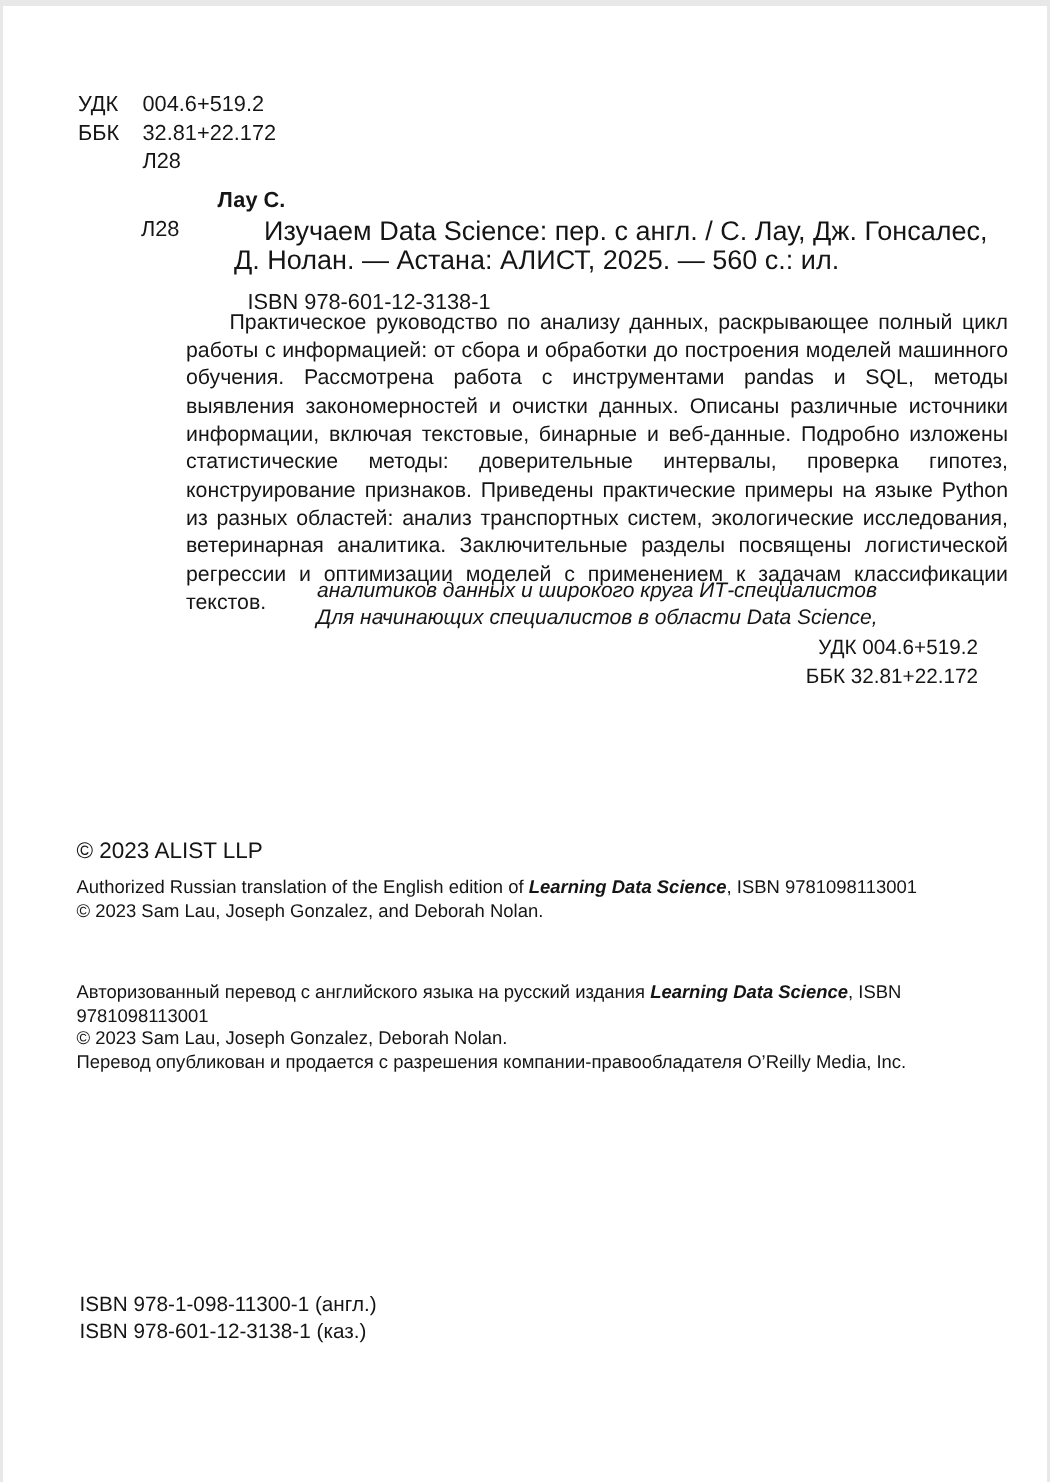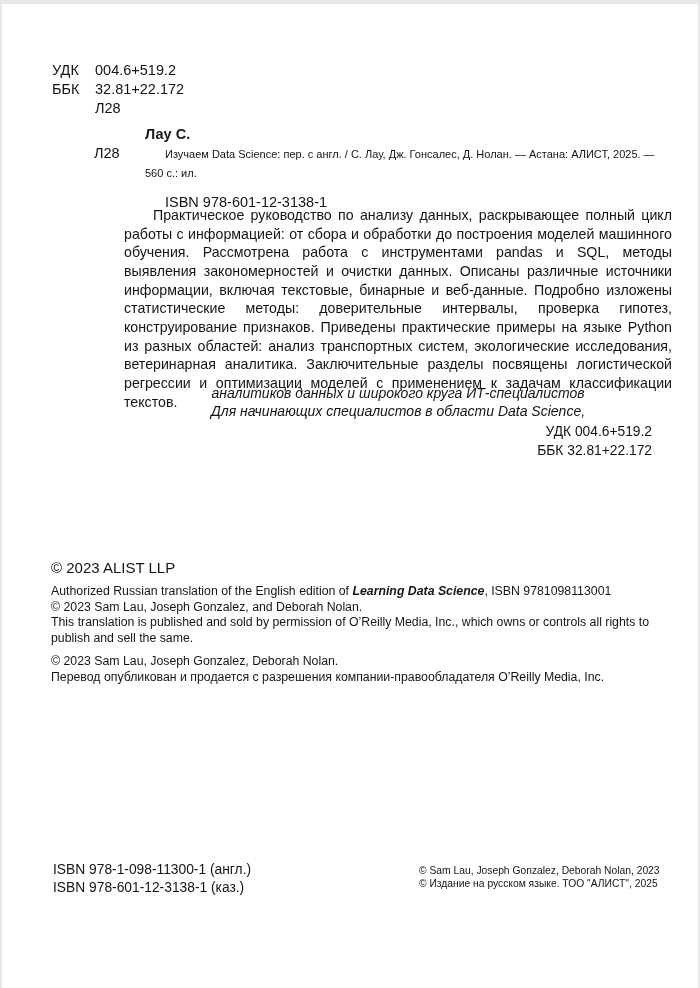--- a/index.html
+++ b/index.html
@@ -15,22 +15,22 @@
   }
   .abs { position: absolute; }
 
   
   .catalog { top: 57px; left: 50px; font-size: 14.5px; line-height: 18.8px; white-space: nowrap; }
   .catalog .lbl { display: inline-block; width: 43px; }
 
   
   .bib-author { top: 122px; left: 143px; font-weight: 700; font-size: 14.5px; }
   .bib-code   { top: 141px; left: 92px;  font-size: 14.5px; }
-  .bib-entry  { top: 141px; left: 143px; width: 519px; margin: 0;
-                font-size: 11px; line-height: 18.8px; text-indent: 20px; }
+  .bib-entry  { top: 141px; left: 154px; width: 519px; margin: 0;
+                font-size: 18px; line-height: 18.8px; text-indent: 20px; }
   .isbn-main  { top: 190px; left: 163px; font-size: 14.5px; }
 
   
   .annotation { top: 202px; left: 122px; width: 548px; margin: 0;
                 font-size: 14.2px; line-height: 18.65px;
                 text-align: justify; text-indent: 29px; }
 
   
   .audience { top: 380px; left: 122px; width: 548px; text-align: center;
               font-style: italic; font-size: 14px; line-height: 18.4px; }
@@ -77,31 +77,27 @@
   <div class="abs codes-right">
     <div>УДК 004.6+519.2</div>
     <div>ББК 32.81+22.172</div>
   </div>
 
   <div class="abs alist">© 2023 ALIST LLP</div>
 
   <div class="abs notice notice-en">
     <p><span>Authorized Russian translation of the English edition of </span><span class="booktitle">Learning Data Science</span><span>, ISBN 9781098113001</span></p>
     <p>© 2023 Sam Lau, Joseph Gonzalez, and Deborah Nolan.</p>
-    <p>This translation is published and sold by permission of O’Reilly Media, Inc., which owns or controls all rights to publish and sell the same.</p>
   </div>
 
   <div class="abs notice notice-ru">
+    <p><span>Авторизованный перевод с английского языка на русский издания </span><span class="booktitle">Learning Data Science</span><span>, ISBN 9781098113001</span></p>
     <p>© 2023 Sam Lau, Joseph Gonzalez, Deborah Nolan.</p>
     <p>Перевод опубликован и продается с разрешения компании-правообладателя O’Reilly Media, Inc.</p>
   </div>
 
   <div class="abs footer-left">
     <div>ISBN 978-1-098-11300-1 (англ.)</div>
     <div>ISBN 978-601-12-3138-1 (каз.)</div>
   </div>
 
-  <div class="abs footer-right">
-    <div>© Sam Lau, Joseph Gonzalez, Deborah Nolan, 2023</div>
-    <div>© Издание на русском языке. ТОО "АЛИСТ", 2025</div>
-  </div>
 
 </div>
 
 </body></html>

